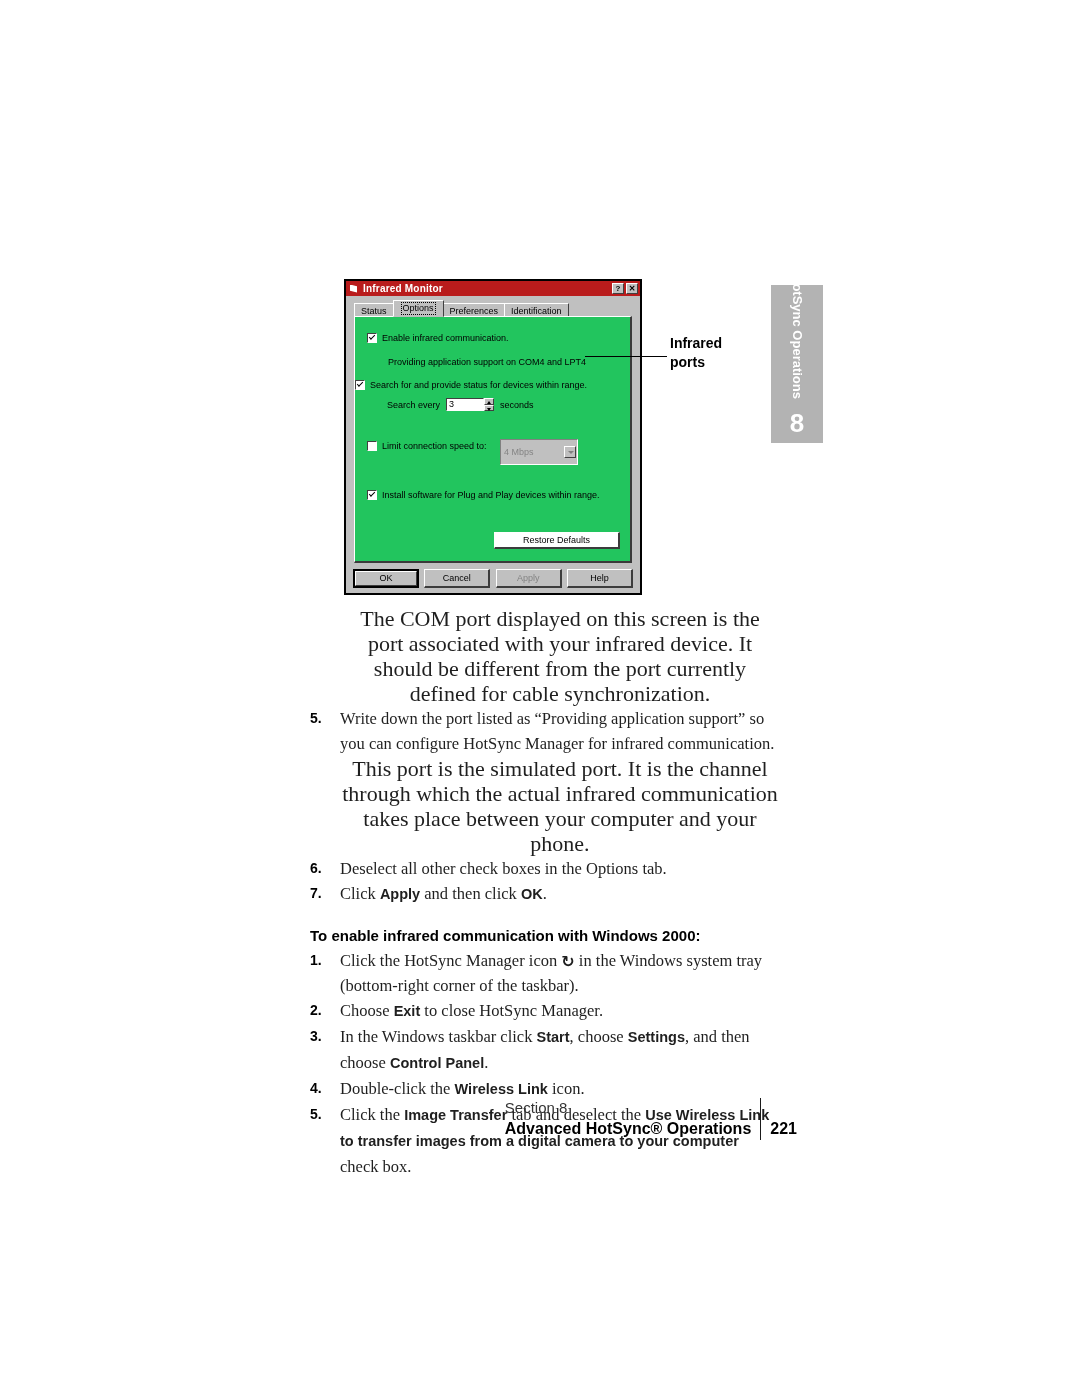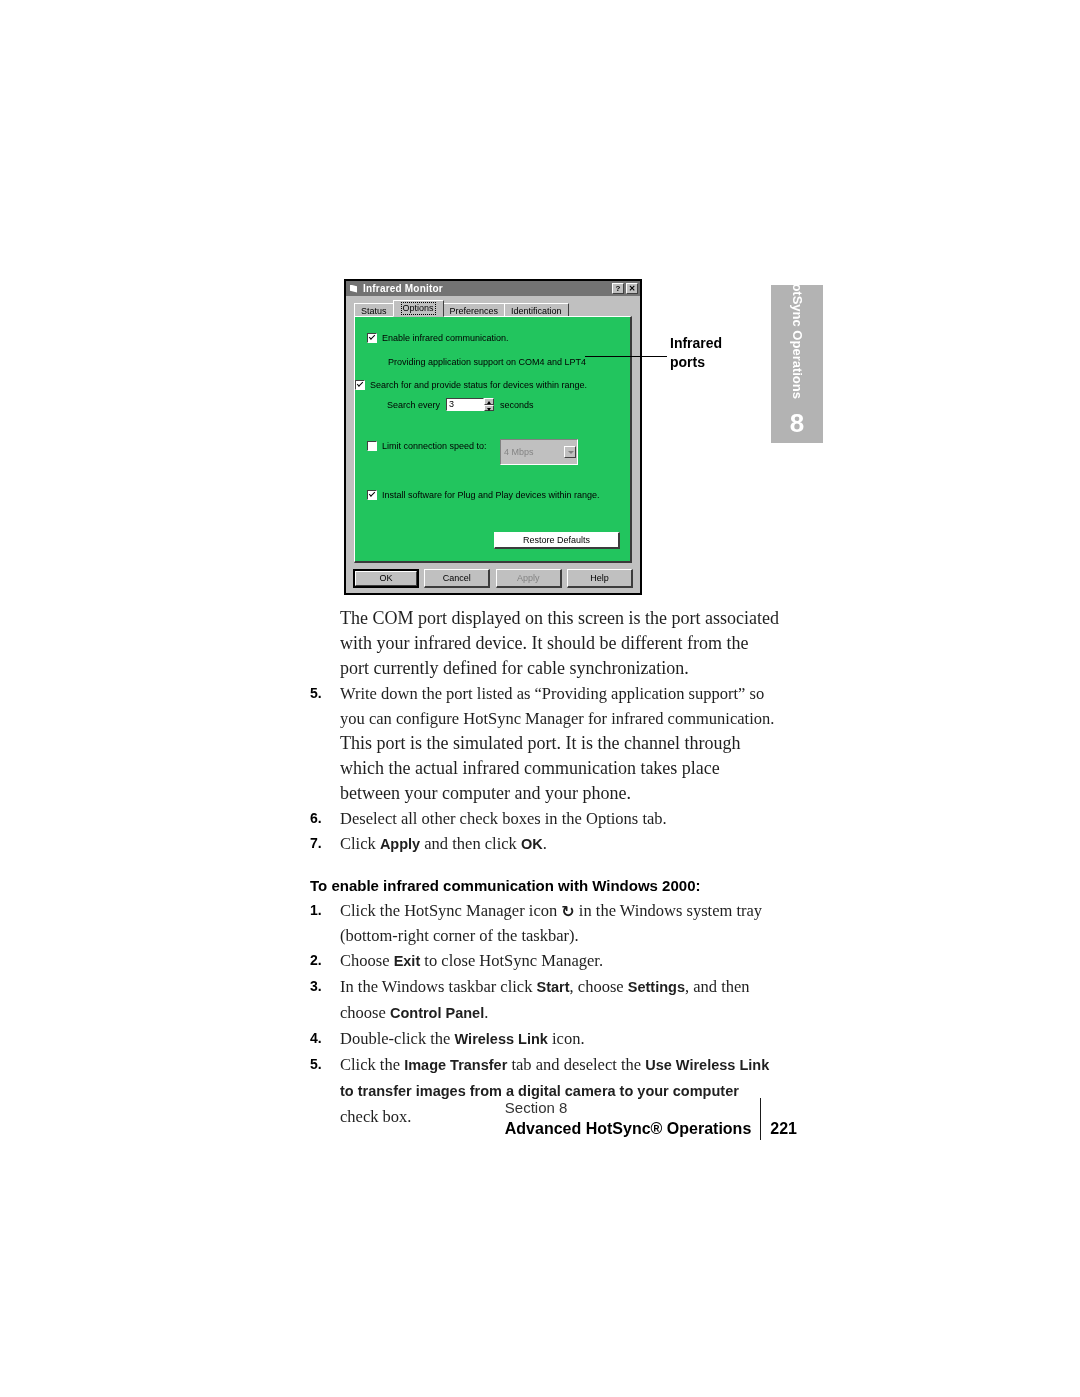--- a/index.html
+++ b/index.html
@@ -31,21 +31,21 @@
     background: #c0c0c0;
     border: 2px solid #000000;
     box-sizing: border-box;
     font-family: "Liberation Sans", sans-serif;
     font-size: 9px;
     color: #000000;
   }
 
   .titlebar {
     height: 15px;
-    background: #737373;
+    background: #b91c1c;
     display: flex;
     align-items: center;
     padding: 0 2px 0 3px;
     box-sizing: border-box;
   }
   .titlebar-icon {
     width: 10px; height: 10px;
     margin-right: 4px;
     position: relative;
     flex: none;
@@ -375,24 +375,25 @@
 
   
   #body-copy {
     position: absolute;
     left: 310px;
     top: 606px;
     width: 470px;
   }
   .para {
     font-family: "Liberation Serif", serif;
-    font-size: 18px;
+    font-size: 22px;
     line-height: 25px;
     color: #1f1f1f;
     text-indent: 0;
+    text-align: center;
   }
   .para.indented {
     margin-left: 30px;
   }
   .numbered {
     position: relative;
     padding-left: 30px;
     font-family: "Liberation Serif", serif;
     font-size: 16.5px;
     line-height: 25px;

